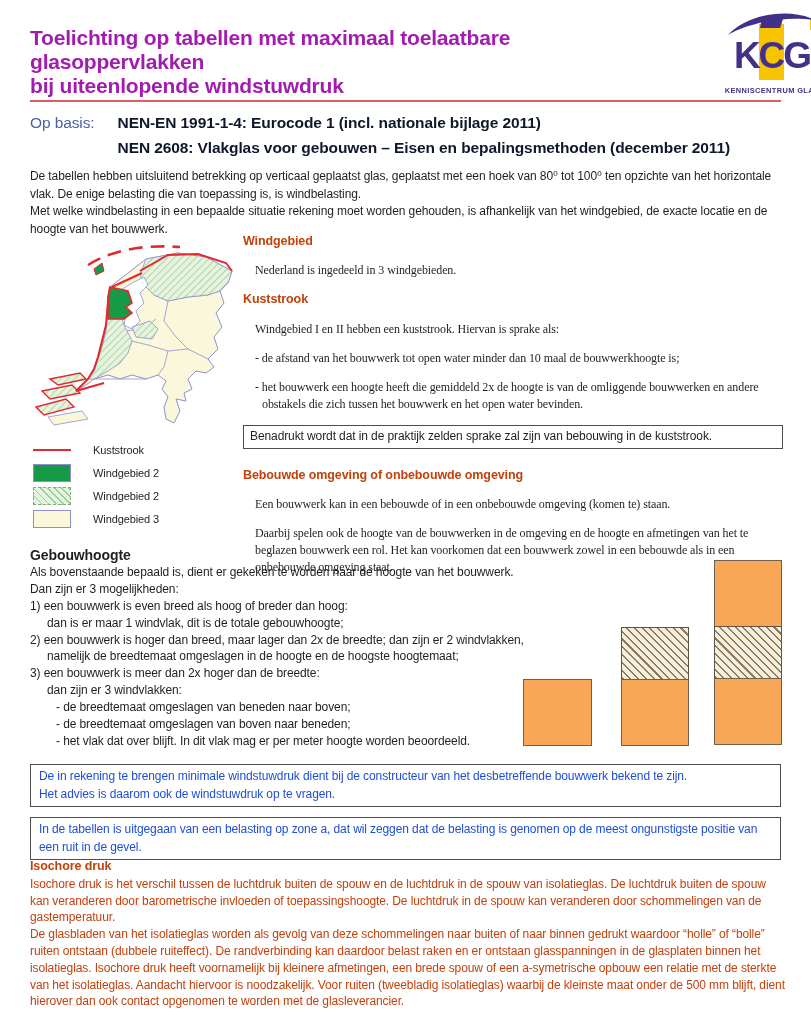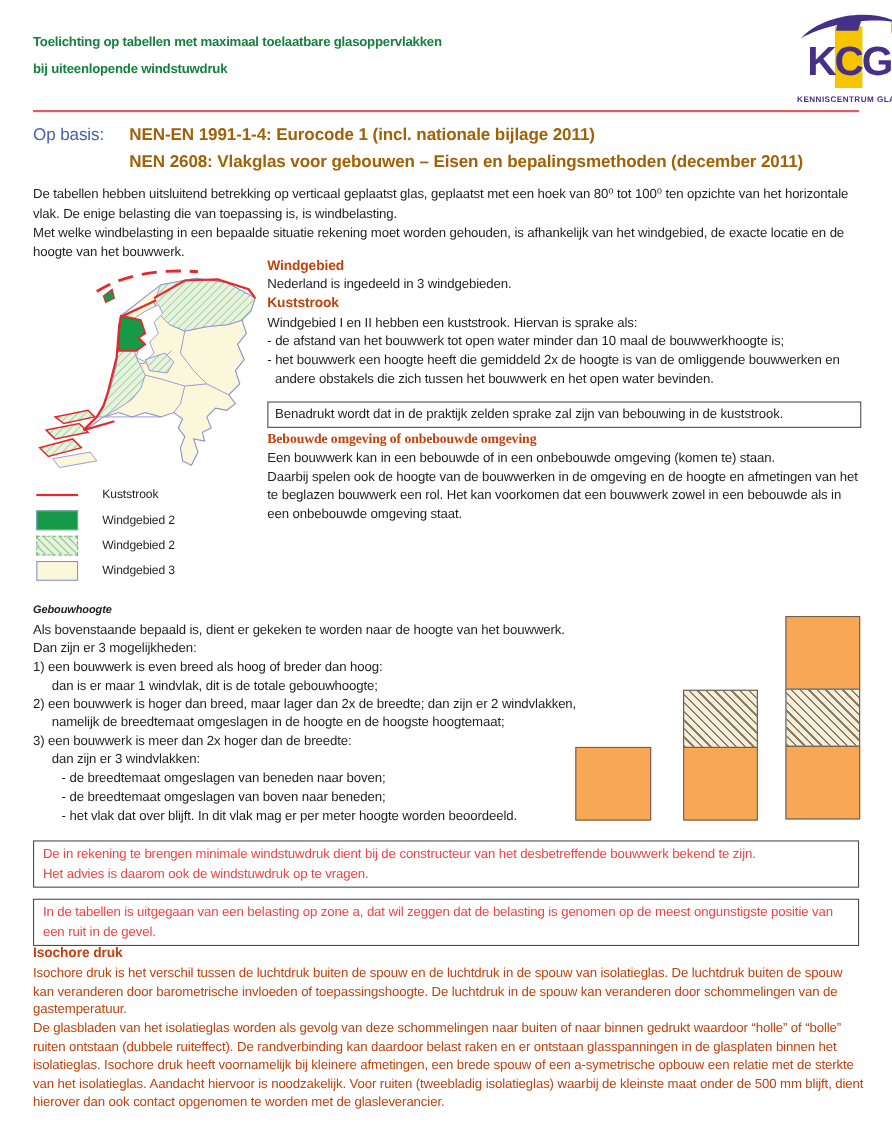--- a/index.html
+++ b/index.html
@@ -5,72 +5,72 @@
   * { box-sizing: border-box; }
   html,body { margin:0; padding:0; background:#fff; }
   .page {
     position:relative; width:811px; height:1024px; overflow:hidden;
     background:#ffffff; color:#222;
     font-family:"Liberation Sans","DejaVu Sans",sans-serif;
     letter-spacing:-0.1px;
   }
   
   .title { position:absolute; left:30px; top:26px; width:640px;
-           font-size:12px; font-weight:700; color:#15803d; line-height:24px; letter-spacing:-0.2px;}
+           font-size:21px; font-weight:700; color:#a21caf; line-height:24px; letter-spacing:-0.2px;}
   .logo { position:absolute; left:690px; top:8px; width:100px; height:90px;margin-left:32px; }
   .redline { position:absolute; left:30px; top:100px; width:751px; height:2px; background:#d95d61; }
 
   
   .basis { position:absolute; left:30px; top:110px; width:751px; display:flex; font-size:15.5px; line-height:25px;gap:16px;}
   .basis-label { color:#4a5fa8; margin-right:7px; white-space:nowrap; }
-  .basis-lines { font-weight:700; color:#a16207; }
+  .basis-lines { font-weight:700; color:#0f172a; }
 
   
   .intro { position:absolute; left:30px; top:168px; width:752px; font-size:12px; line-height:17.5px; color:#1f1f1f;}
   .intro p { margin:0; }
 
   
   .mapwrap { position:absolute; left:28px; top:241px; width:212px; height:187px; }
   .legend { position:absolute; left:33px; top:438px; width:200px; font-size:11px; color:#1f1f1f; }
   .legend-row { display:flex; align-items:center; height:23px; }
   .swatch { width:38px; height:18px; margin-right:22px; flex:none; }
   .sw-line { width:38px; height:2px; background:#e3282e; margin-right:22px; flex:none;}
   .sw-w1 { background:#169a47; border:1px solid #8f8fd0; }
   .sw-w2 { background:repeating-linear-gradient(45deg,#94ce96 0 1.3px,#e7f3de 1.3px 5px); border:1px dashed #7fae8d; }
   .sw-w3 { background:#faf7da; border:1px solid #8f8fd0; }
 
   
   .rightcol { position:absolute; left:243px; top:233px; width:540px; font-size:12px; line-height:17.2px; color:#1f1f1f;}
   .rightcol h3 { font-size:12.5px; margin:0; color:#c2410c; }
-  .rightcol p { margin:0; }
+  .rightcol p { margin:12px;font-family:Liberation Serif, serif; }
   .mt14 { margin-top:13px; }
   .hang { padding-left:7px; text-indent:-7px; }
   .notebox { border:1px solid #4d4d4d; padding:2px 6px; margin-top:12px; }
-  .rightcol .h-beb { margin-top:2px;font-family:Liberation Serif, serif; }
+  .rightcol .h-beb { margin-top:18px; }
 
   
   .gebouw { position:absolute; left:30px; top:547px; width:600px; font-size:12px; line-height:16.9px; color:#1f1f1f;}
-  .gebouw h3 { font-size:10px; margin:0;font-style:italic; }
+  .gebouw h3 { font-size:14px; margin:0; }
   .g-line { }
   .ind1 { padding-left:17px; }
   .ind2 { padding-left:26px; }
 
   
   .diagram { position:absolute; left:500px; top:550px; width:290px; height:200px; }
   .bar { position:absolute; }
   .seg { width:100%; border:1px solid #6f6050; }
   .seg-orange { background:#f7a755; }
   .seg-hatch  { background:#f4eeda;
                 background-image:repeating-linear-gradient(45deg,#8d7c64 0 1.5px,transparent 1.5px 5.5px);
                 border:1px solid #5d5245;}
   .seg + .seg { margin-top:-1px; }
 
   
   .widebox { position:absolute; left:30px; width:751px; border:1px solid #4d4d4d;
-             padding:3px 8px; font-size:12px; line-height:17.5px; color:#ef4444; background:#fff;}
+             padding:3px 8px; font-size:12px; line-height:17.5px; color:#1d4ed8; background:#fff;}
   .widebox p { margin:0; }
   .box-wind { top:764px; }
   .box-zone { top:817px; }
 
   
   .isochore { position:absolute; left:30px; top:858px; width:756px; font-size:12px; line-height:16.8px; color:#c2410c;}
   .isochore h3 { font-size:12.5px; margin:0 0 1px 0; }
   .isochore p { margin:0; }
 </style>
 </head>

